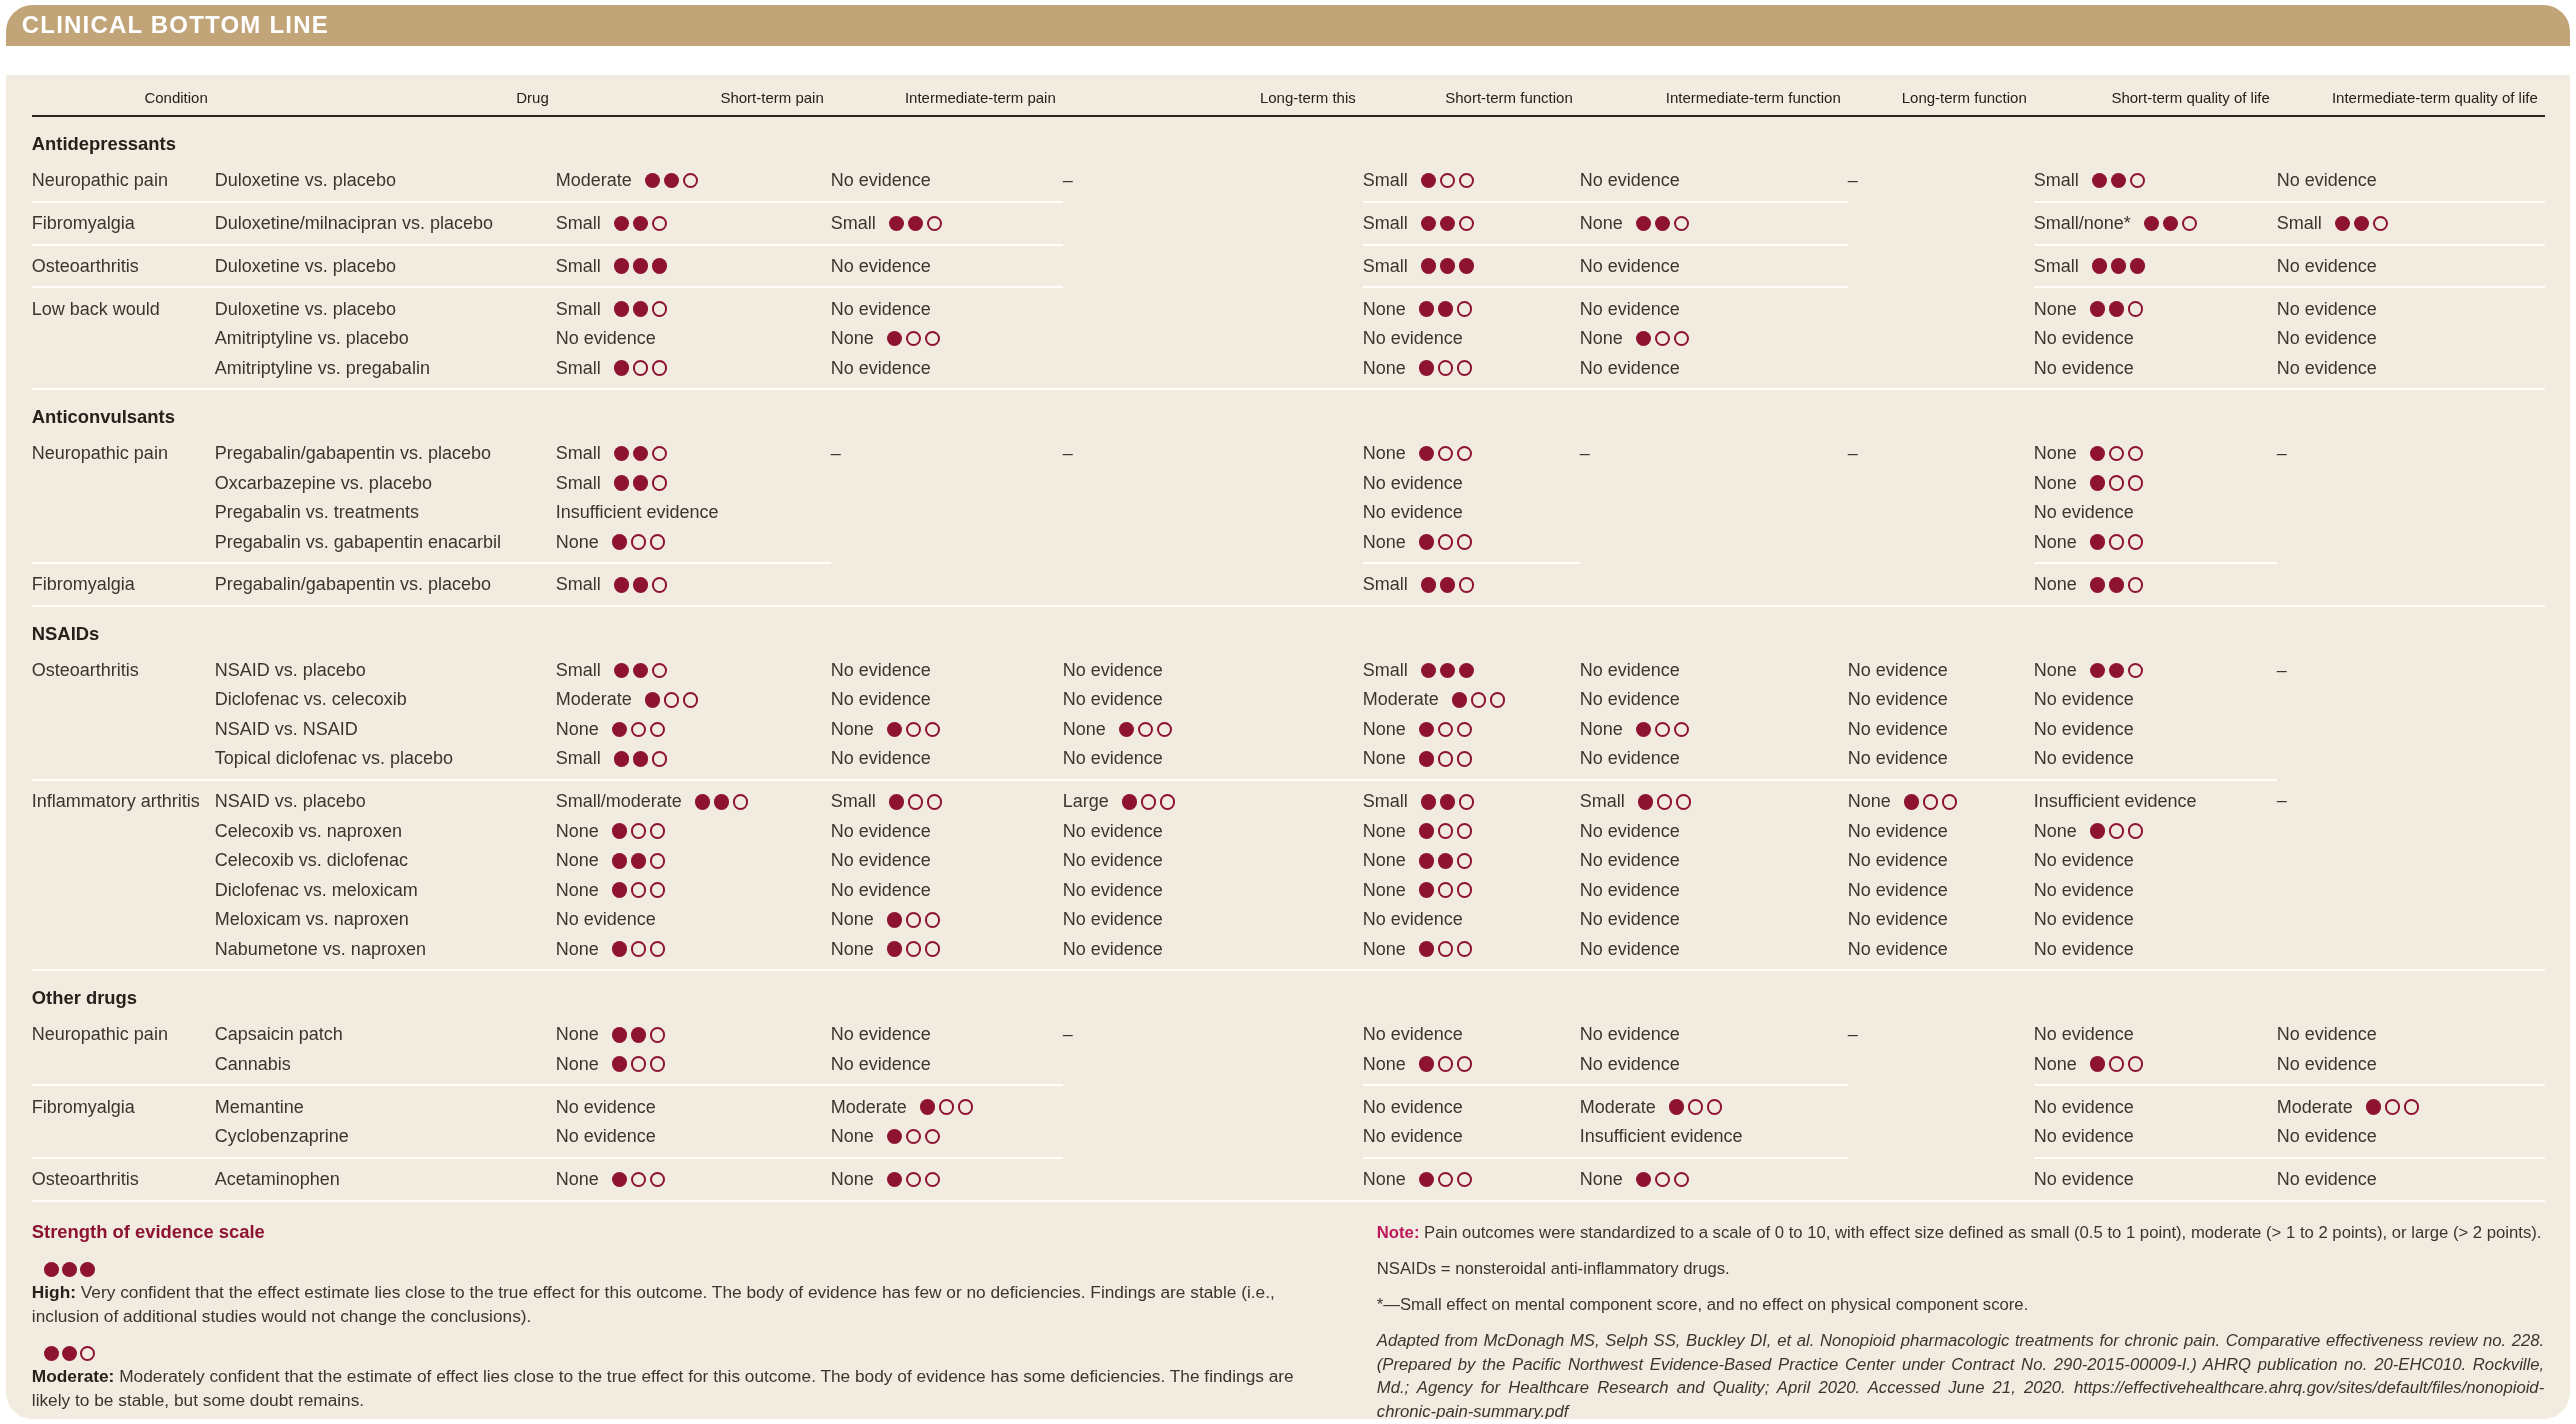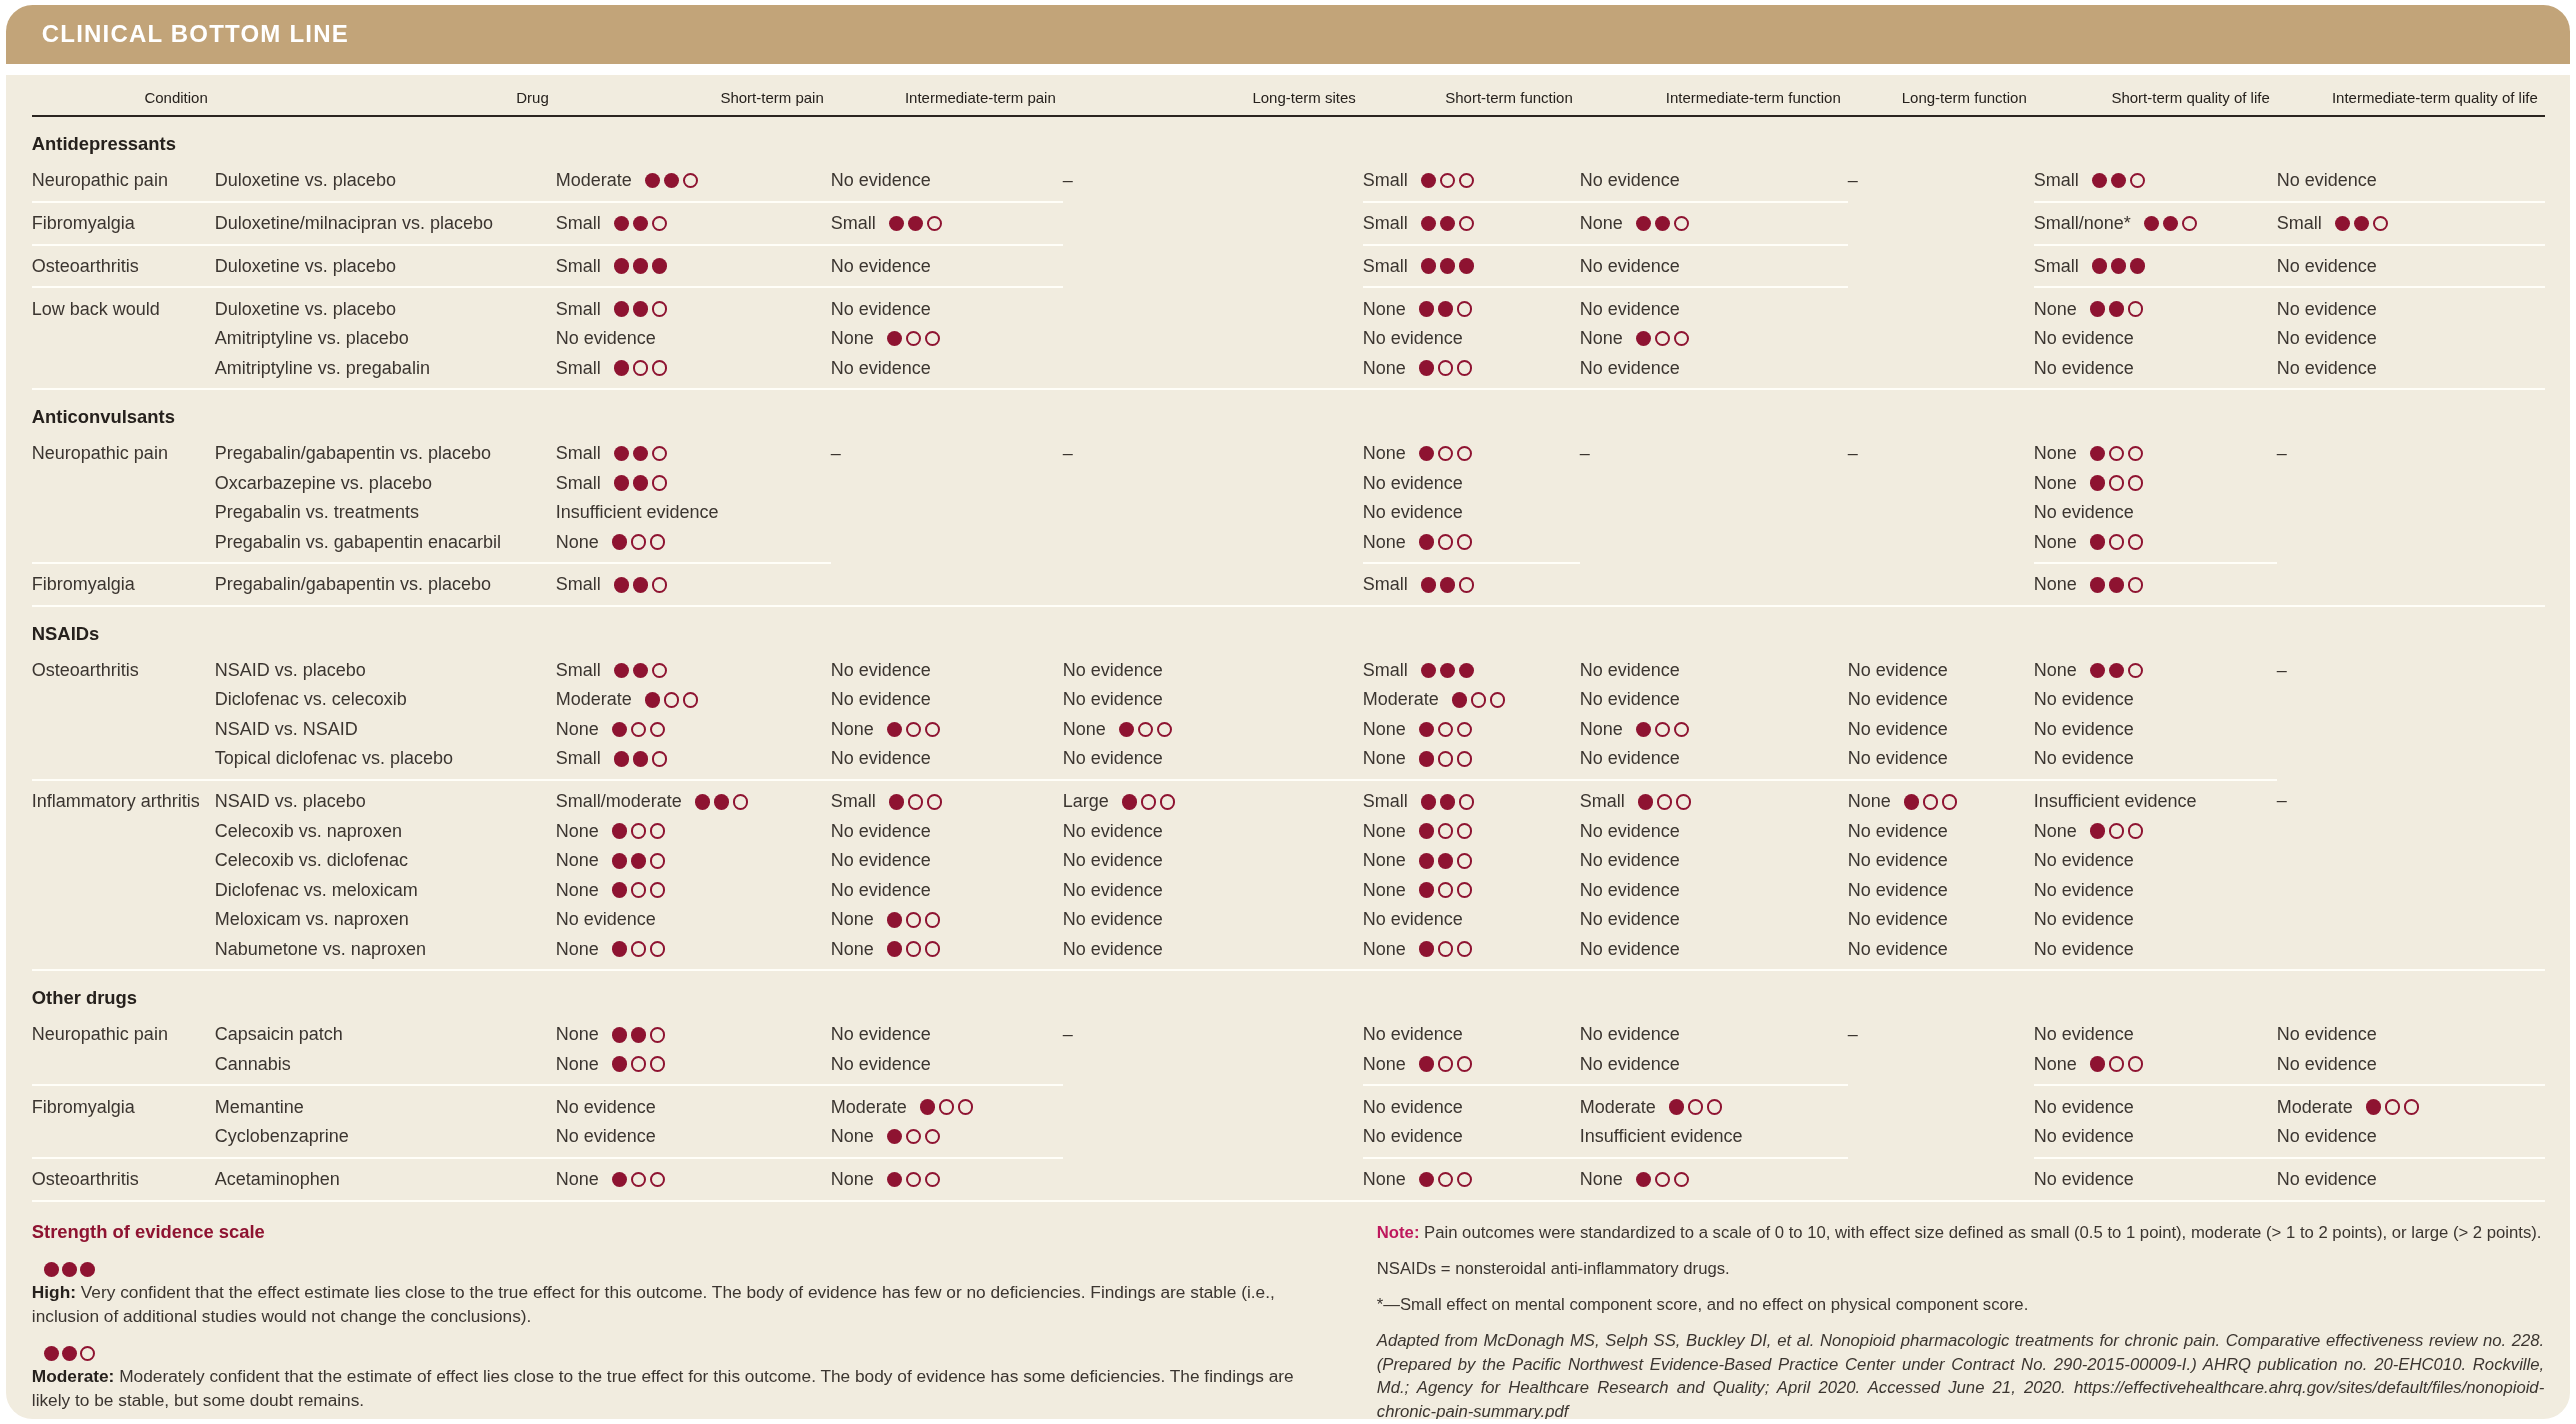--- a/index.html
+++ b/index.html
@@ -1,21 +1,21 @@
 <!DOCTYPE html>
 <html style="font-size:9.2px"><head>
 <meta charset="utf-8">
 <style>
   html,body { margin:0; padding:0; background:#ffffff; }
   body { width:2576px; height:1424px; position:relative; overflow:hidden;
          font-family:"Liberation Sans", sans-serif; }
 
-  .banner { position:absolute; left:5.8px; top:4.6px; right:5.8px; height:59px;
+  .banner { position:absolute; left:5.8px; top:4.6px; right:5.8px; height:41px;
             background:#c2a479; border-radius:26.5px 26.5px 0 0;
-            display:flex; align-items:center; padding-left:36px; box-sizing:border-box; }
+            display:flex; align-items:center; padding-left:16px; box-sizing:border-box; }
   .banner-title { color:#ffffff; font-size:24px; font-weight:bold; letter-spacing:1.2px; }
 
   .card { position:absolute; left:5.8px; top:75px; right:5.8px; bottom:4.6px;
           background:#f1ecdf; border-radius:0 0 26.5px 26.5px;
           padding:14px 26px 10.4px; box-sizing:border-box; overflow:hidden; }
 
   h1.table-title { font-size:27px; color:#8e1331; margin:7px 0 17.3px; font-weight:bold; }
 
   table.matrix { border-collapse:collapse; table-layout:fixed; width:100%; }
   col.c0{width:183px} col.c1{width:341px} col.c2{width:275px} col.c3{width:232px}
@@ -72,21 +72,21 @@
         <col class="c7">
         <col class="c8">
         <col class="c9">
     </colgroup>
     <thead>
       <tr id="head-row">
           <th>Condition</th>
           <th>Drug</th>
           <th>Short-term pain</th>
           <th>Intermediate-term pain</th>
-          <th>Long-term sites</th>
+          <th>Long-term this</th>
           <th>Short-term function</th>
           <th>Intermediate-term function</th>
           <th>Long-term function</th>
           <th>Short-term quality of life</th>
           <th>Intermediate-term quality of life</th>
         </tr>
     </thead>
     <tbody id="table-body">
         <tr>
           <td colspan="10" class="section-name">Antidepressants</td>

